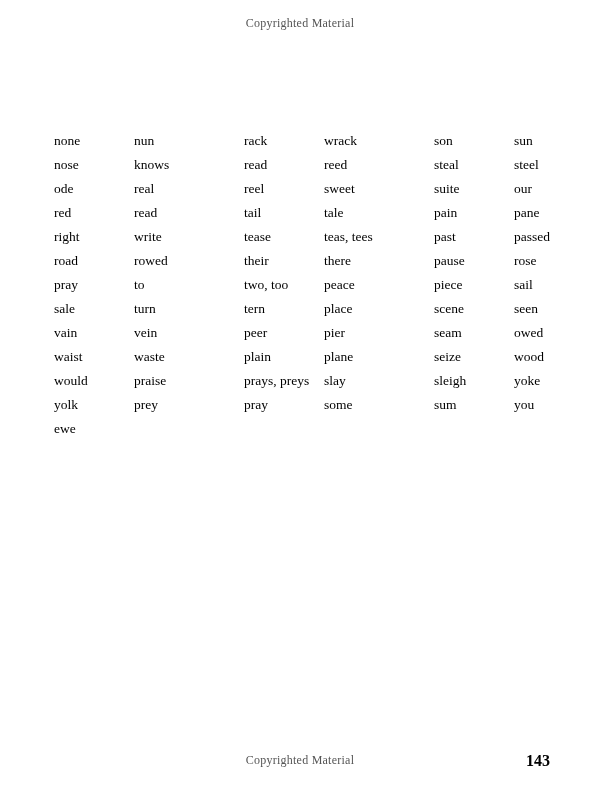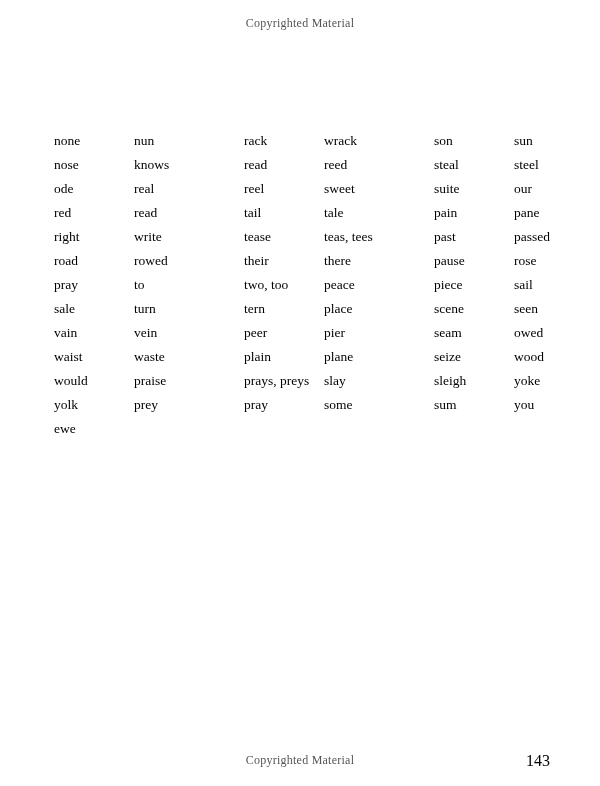--- a/index.html
+++ b/index.html
@@ -31,21 +31,21 @@
     }
     .footer-watermark {
       font-size: 12px;
       color: #555;
       letter-spacing: 0.02em;
       flex: 1;
       text-align: center;
     }
     .footer-page {
       font-size: 16px;
-      font-weight: normal;
+      font-weight: bold;
       position: absolute;
       right: 50px;
     }
     .word-table {
       margin: 100px auto 16px auto;
       padding: 0 50px;
       display: grid;
       grid-template-columns: 80px 110px 80px 110px 80px 100px;
       row-gap: 4px;
       column-gap: 0px;

